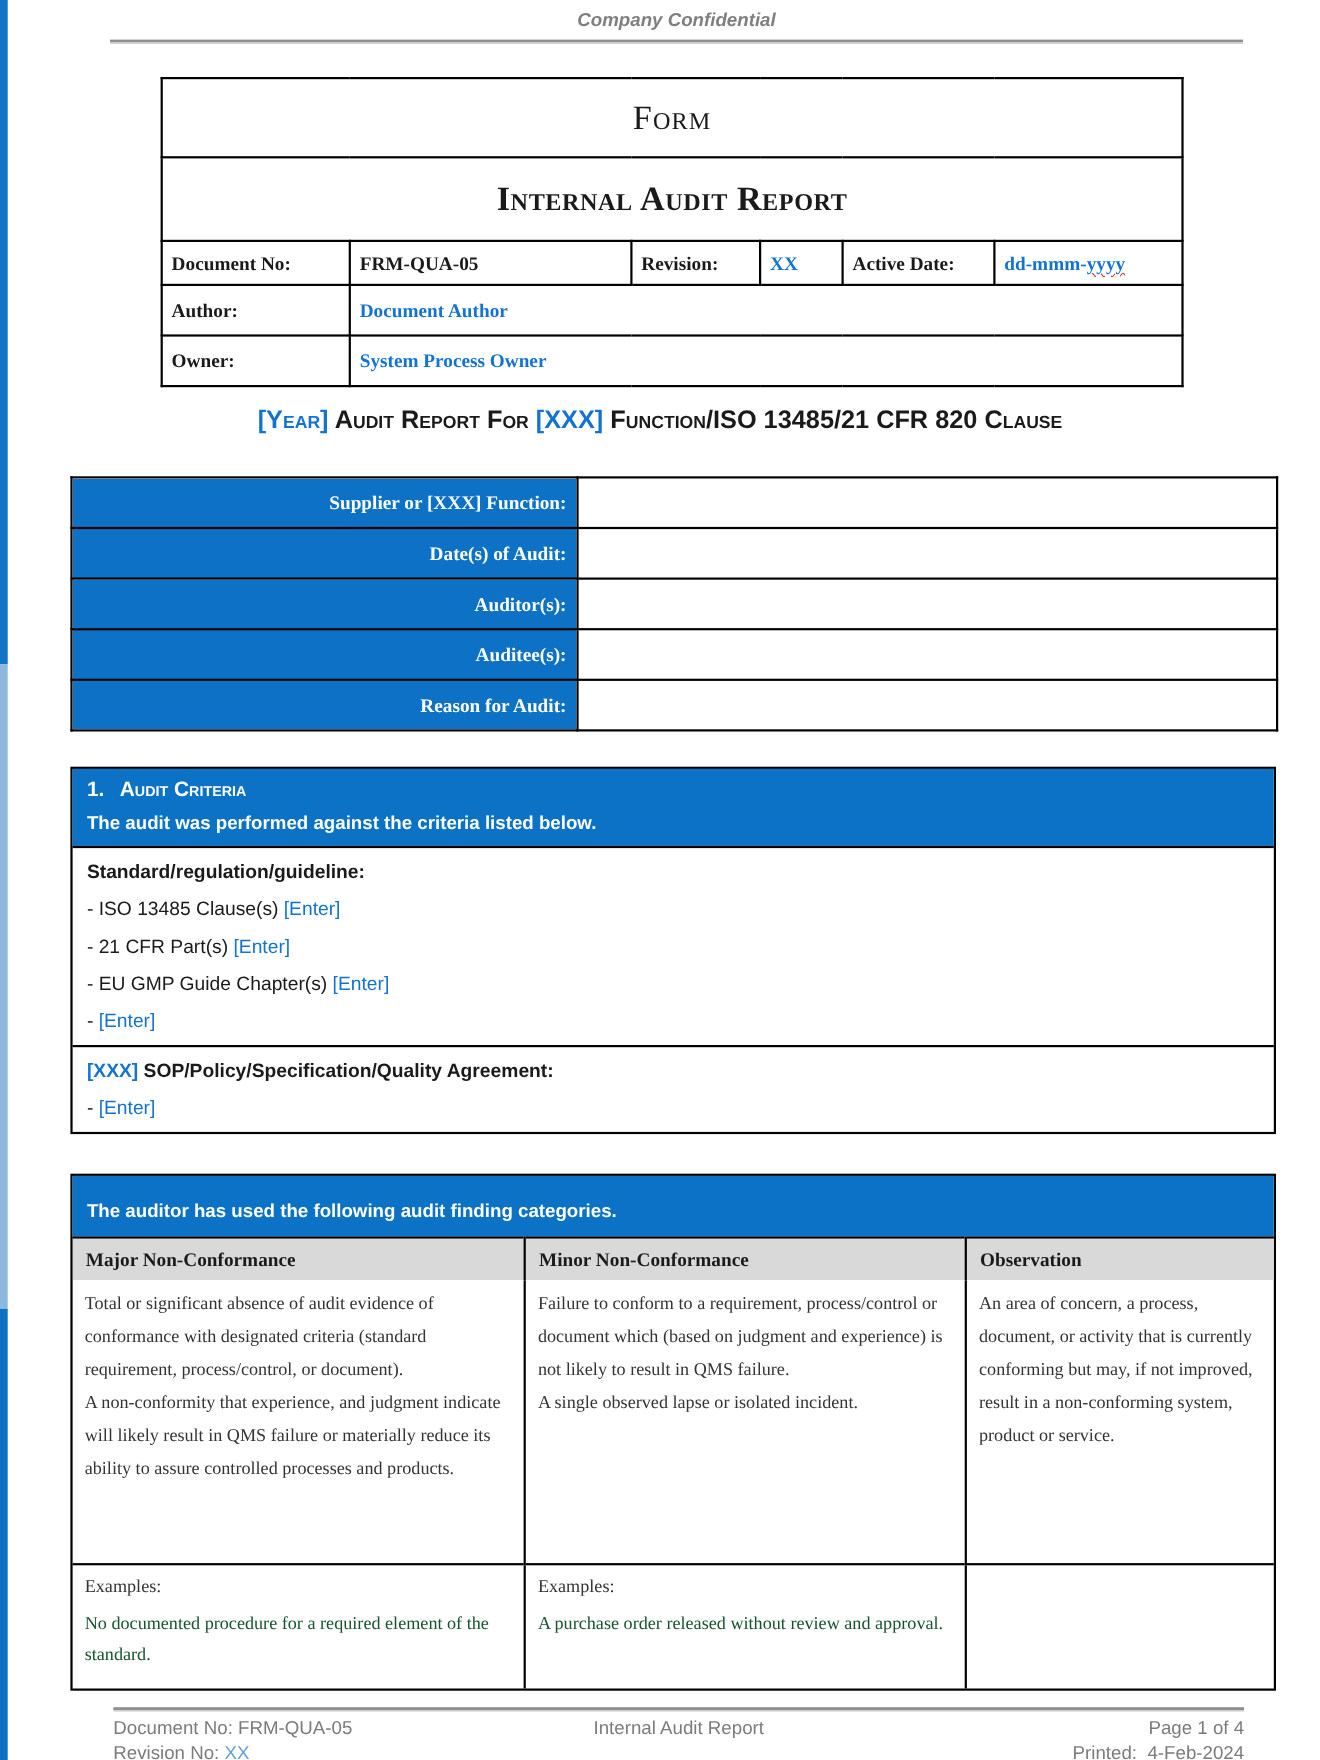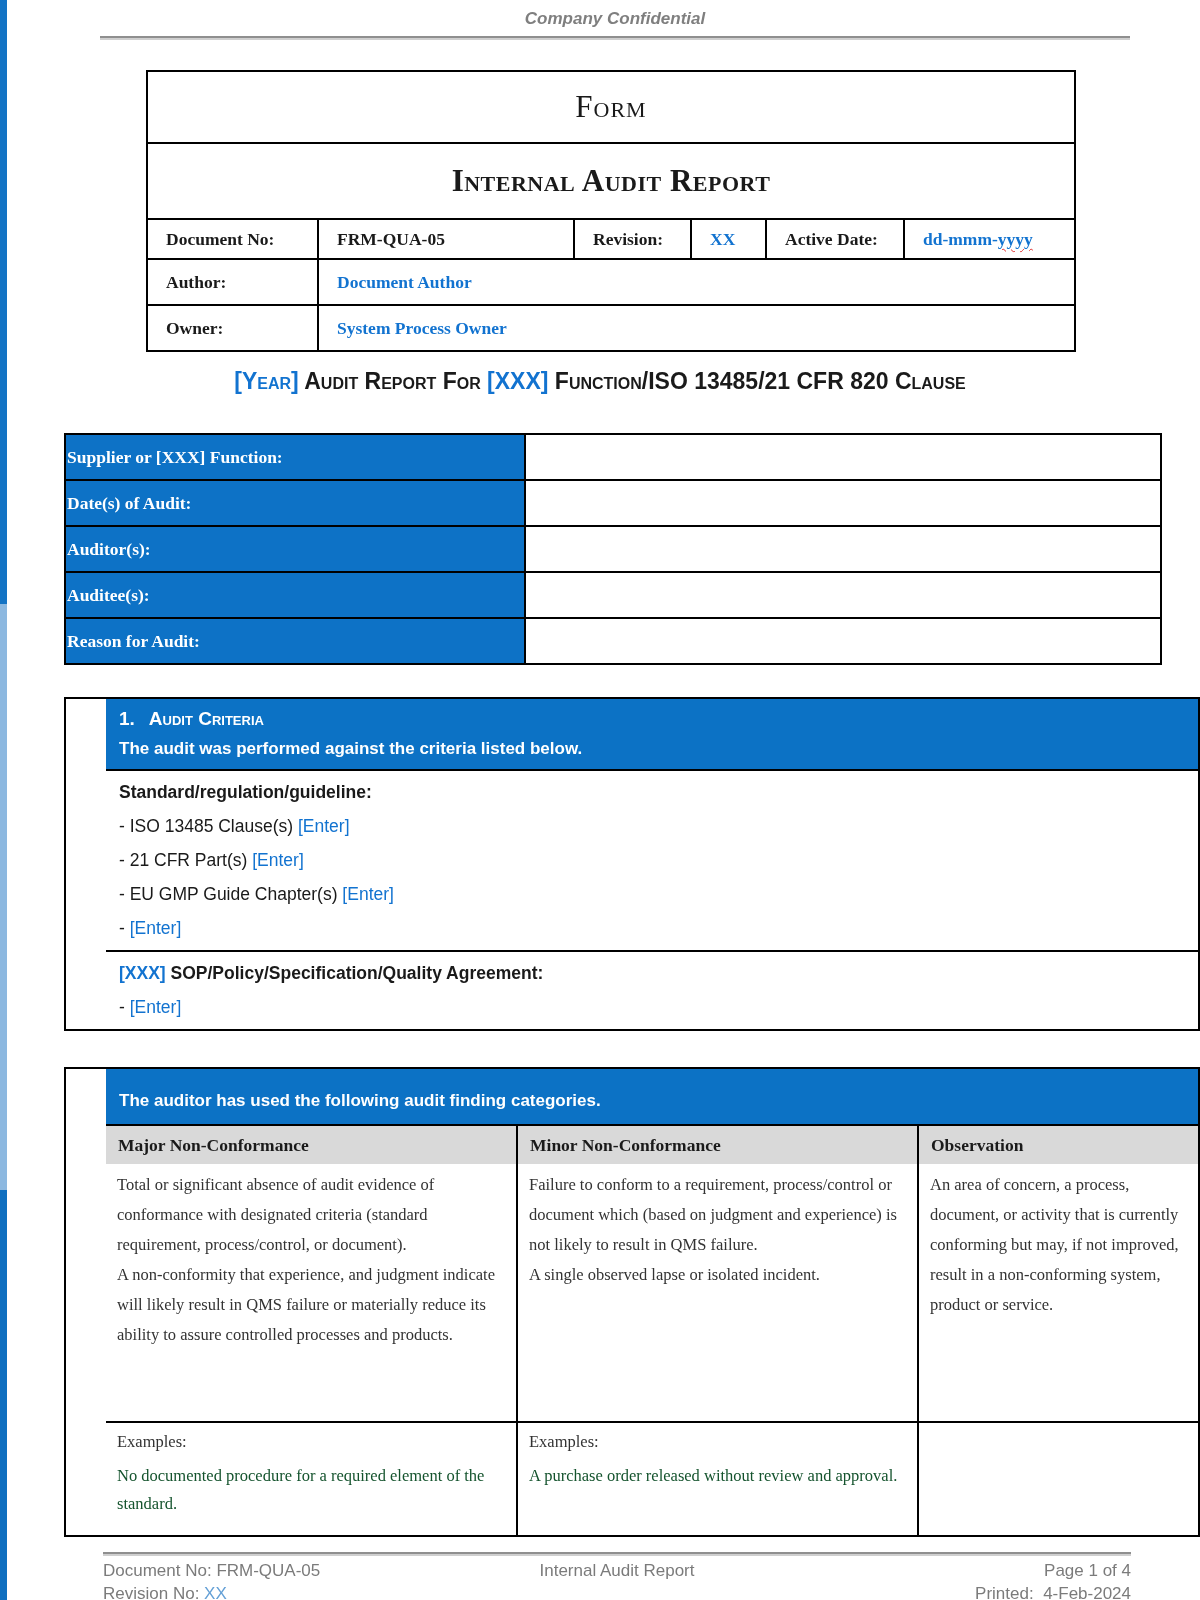--- a/index.html
+++ b/index.html
@@ -23,38 +23,38 @@
         font-weight:bold;font-style:italic;font-size:17px;}
   .rule{height:4px;background:linear-gradient(#8f8f8f 0 55%,#cfcfcf 55% 100%);}
   .rule-top{left:100px;top:36px;width:1030px;}
 
   
   table{border-collapse:collapse;table-layout:fixed;}
   td{border:2px solid #000;overflow:hidden;vertical-align:middle;font-family:Liberation Serif, serif;}
   .hdr-tbl{left:146px;top:70px;width:928px;}
   .form-cell{height:68px;text-align:center;font-size:31px;letter-spacing:1px;}
   .iar-cell{height:72px;text-align:center;font-size:31px;font-weight:bold;letter-spacing:.5px;}
-  .meta-cell{height:38px;font-size:17.5px;font-weight:bold;padding:0 0 0 18px;margin-left:17px;}
+  .meta-cell{height:38px;font-size:17.5px;font-weight:bold;padding:0 0 0 8px;margin-left:17px;}
   .hdr-tbl .row-auth td{height:44px;}
   .wavy{text-decoration-line:underline;text-decoration-style:wavy;
         text-decoration-color:#e03131;text-decoration-thickness:1px;text-underline-offset:3px;}
 
   
   .main-title{left:0;top:368px;width:1200px;text-align:center;font-size:23px;
               font-weight:bold;white-space:pre;}
 
   
   .info-tbl{left:64px;top:433px;width:1096px;}
   .info-tbl td{height:42px;}
   .info-label{background:#0d72c6;color:#ffffff;font-weight:bold;font-size:17.5px;
-              padding-right:9px;}
+              text-align:right;padding-right:9px;}
   .info-value{background:#ffffff;}
 
   
-  .sec{position:absolute;left:64px;width:1092px;border:2px solid #000;background:#fff;padding-left:40px;}
+  .sec{position:absolute;left:64px;width:1092px;border:2px solid #000;background:#fff;}
   .sec1{top:697px;}
   .sec2{top:1067px;}
   .sec-head{background:#0c72c5;color:#fff;padding:9px 13px 10px 13px;}
   .sec2 .sec-head{padding:13px 13px 13px 13px;}
   .sec-head .line1{font-size:19px;font-weight:bold;}
   .sec-num{margin-right:14px;}
   .sec-head .line2{font-size:17px;font-weight:bold;margin-top:9px;}
   .sec-body{border-top:2px solid #000;padding:9px 13px 11px 13px;font-size:17.5px;}
   .s1-line{margin-top:13px;line-height:21px;white-space:pre;}
   .s1-line:first-child{margin-top:2px;}

